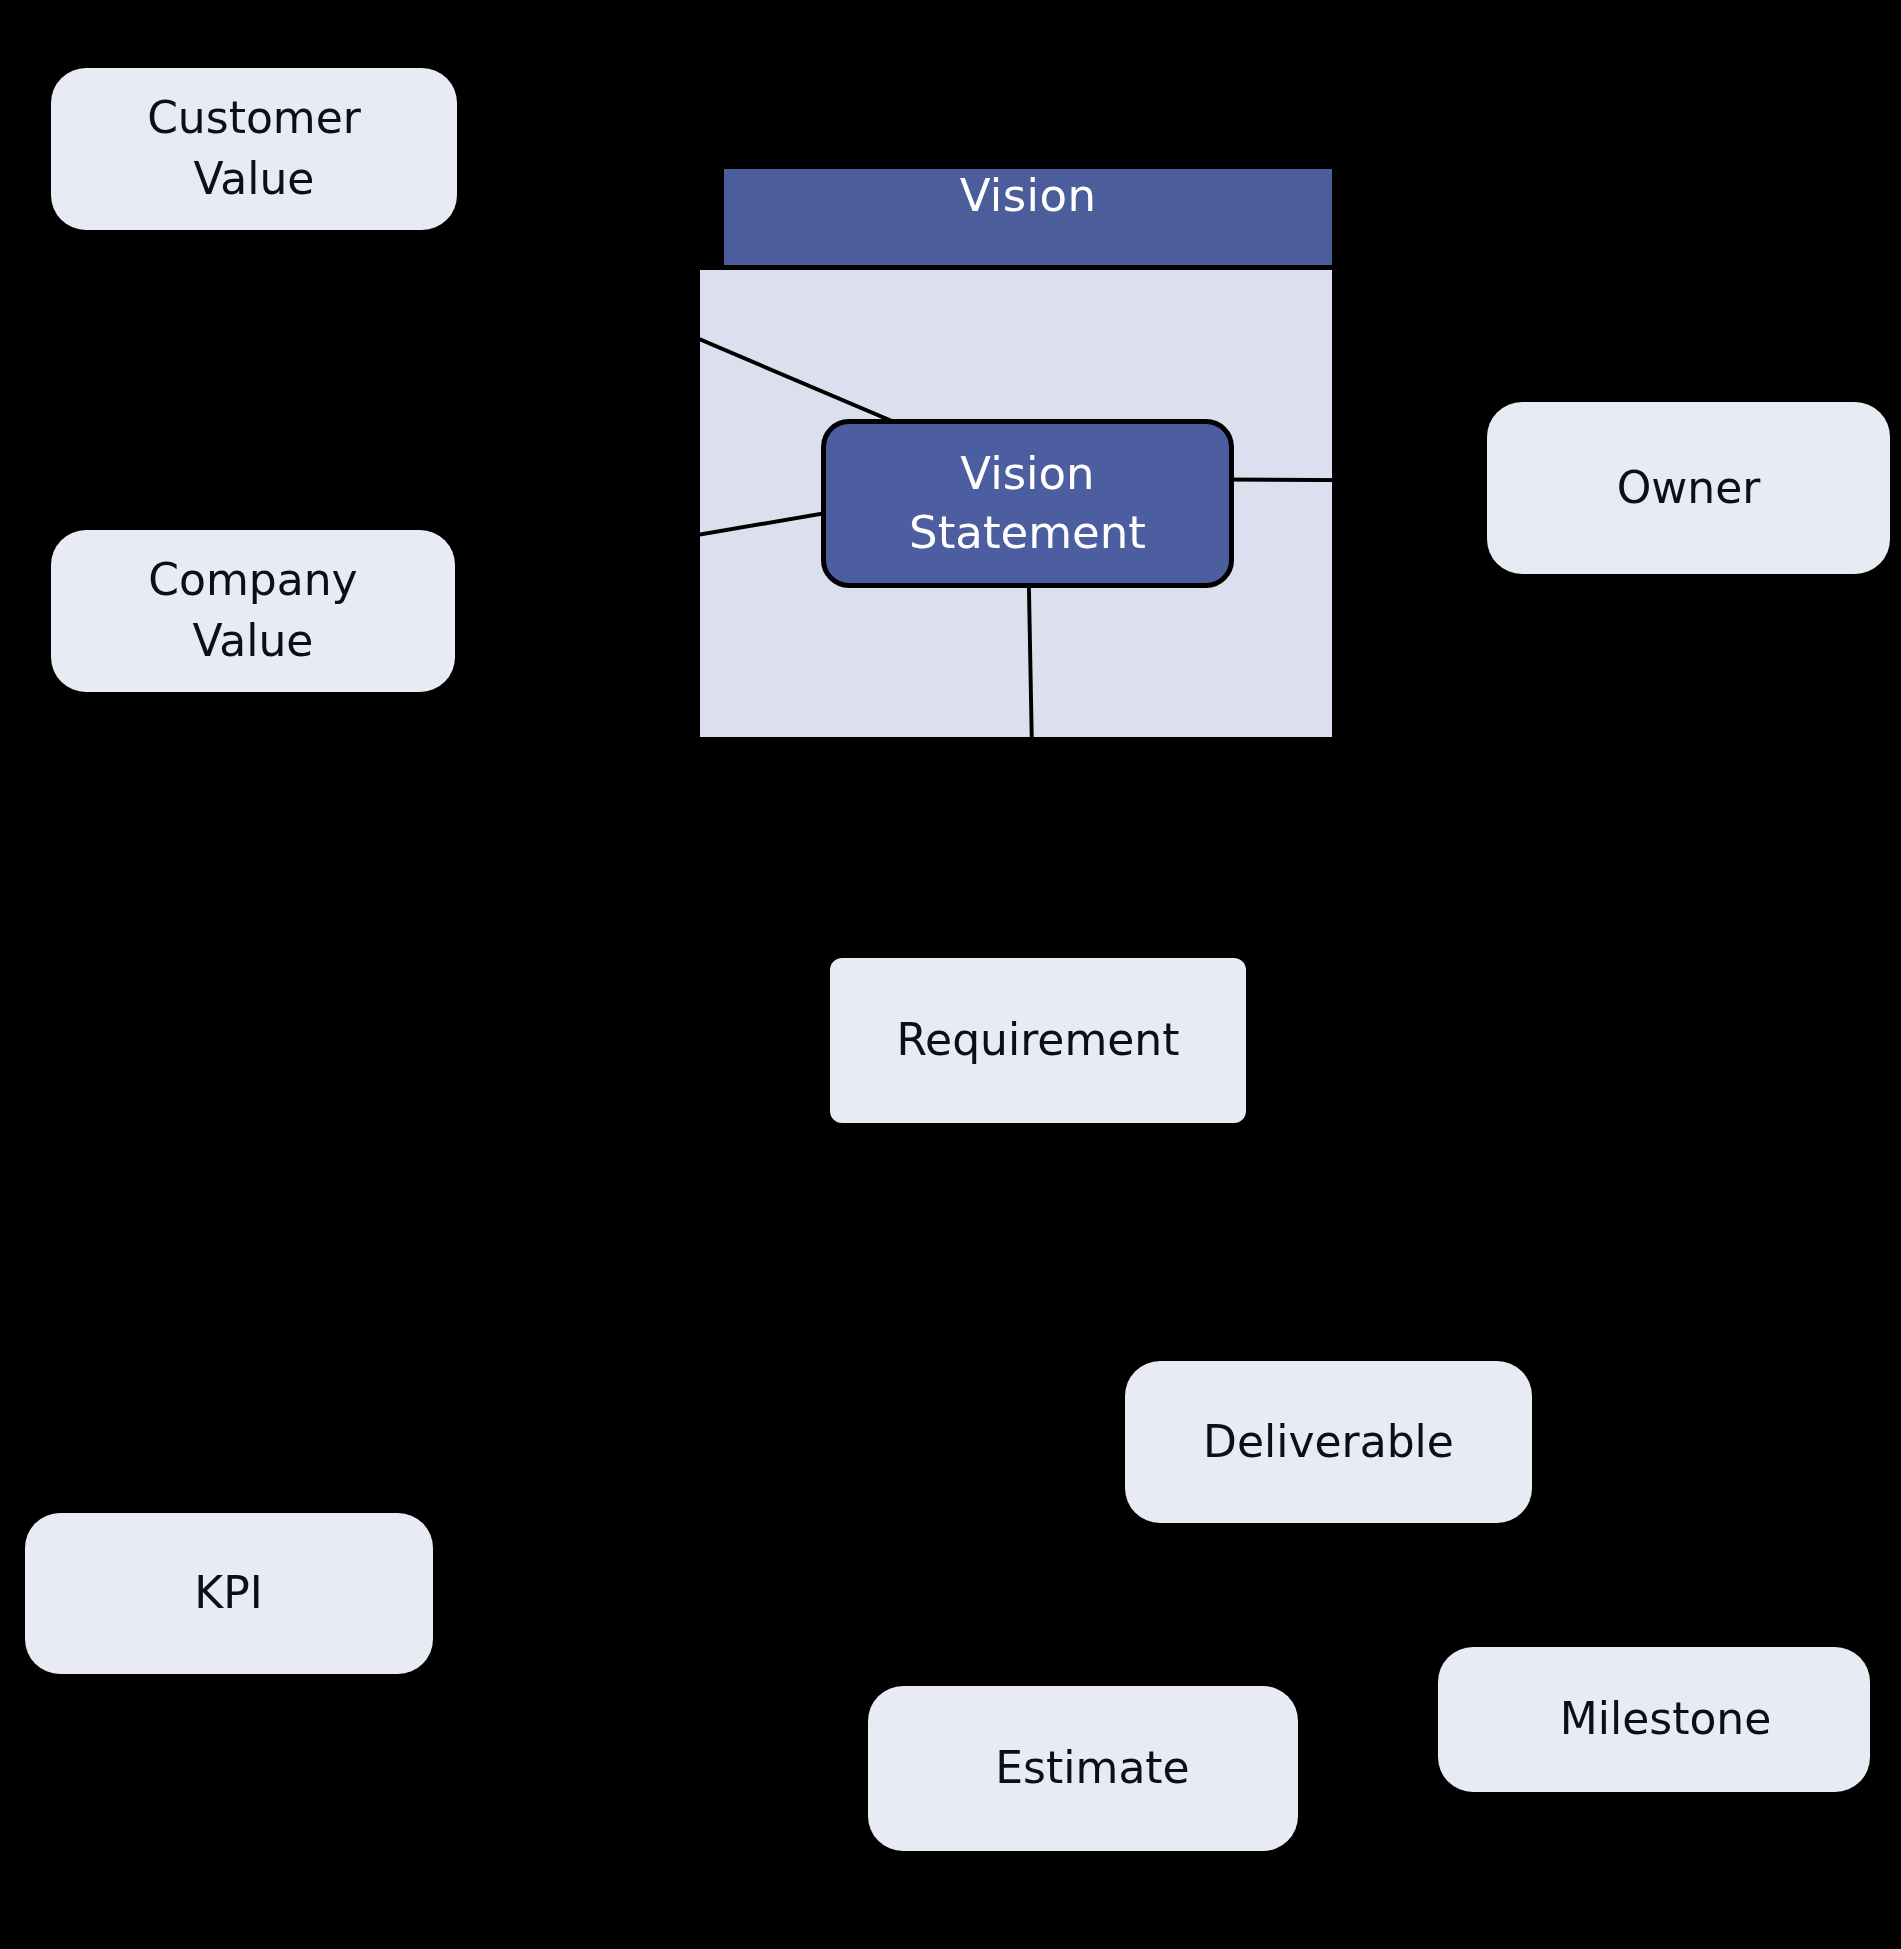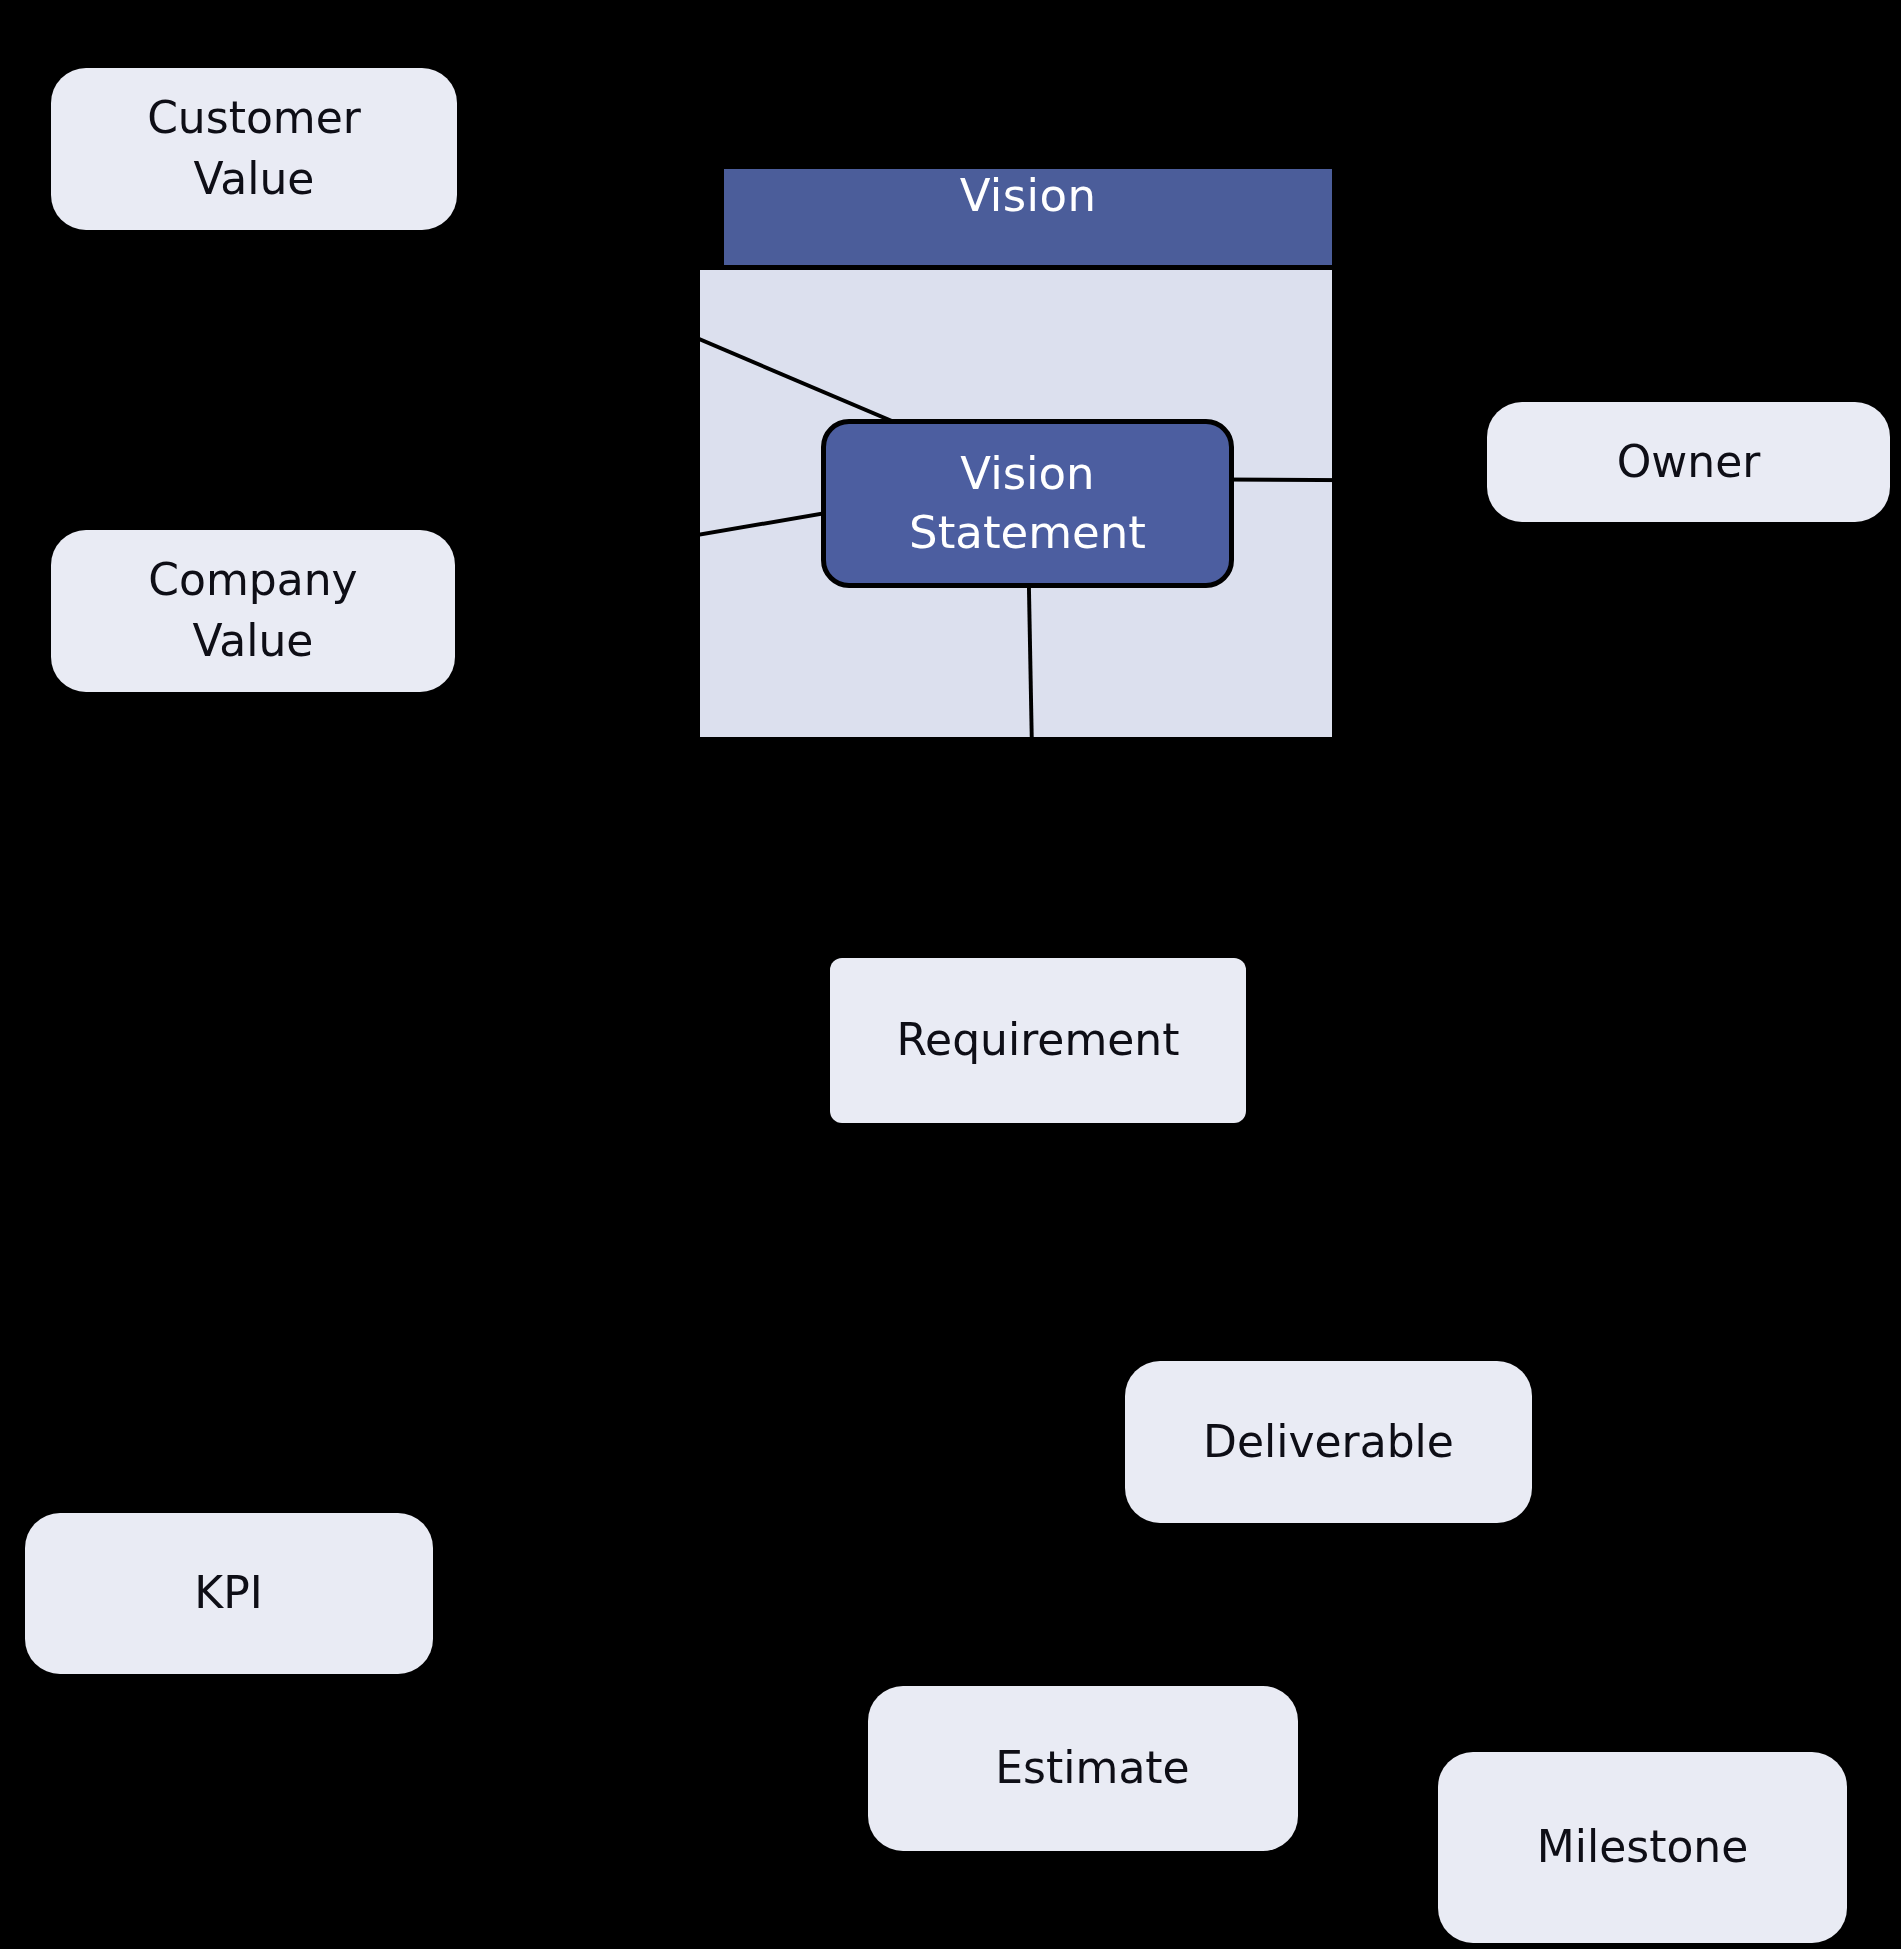--- a/index.html
+++ b/index.html
@@ -70,26 +70,26 @@
     display: flex; align-items: center; justify-content: center;
     text-align: center;
     line-height: 1.3;
     margin-top: 24px;
   }
   .statement-node .label { max-width: 297px; }
 
   
   #node-customer-value { left: 51px;   top: 68px;   width: 406px; height: 162px; }
   #node-company-value  { left: 51px;   top: 530px;  width: 404px; height: 162px; }
-  #node-owner          { left: 1487px; top: 402px;  width: 403px; height: 120px; text-align: right; }
+  #node-owner          { left: 1487px; top: 402px;  width: 403px; height: 172px; text-align: right; }
   #node-requirement    { left: 830px;  top: 958px; width: 416px; height: 165px; border-radius: 12px; }
   #node-deliverable    { left: 1125px; top: 1361px; width: 407px; height: 162px; }
   #node-kpi            { left: 24.5px;   top: 1513px; width: 408px; height: 161px; }
   #node-estimate       { left: 868px;  top: 1686px; width: 411px; height: 165px; padding-left: 19px; }
-  #node-milestone      { left: 1438px; top: 1752px; width: 409px; height: 191px; }
+  #node-milestone      { left: 1438px; top: 1647px; width: 409px; height: 145px; padding-left: 23px; }
 
   .connector { stroke: #000000; stroke-width: 4.5; }
 </style>
 </head>
 <body>
 
 <div id="stage">
 
   <div id="vision-container" class="layer-container">
     <div id="vision-header">

